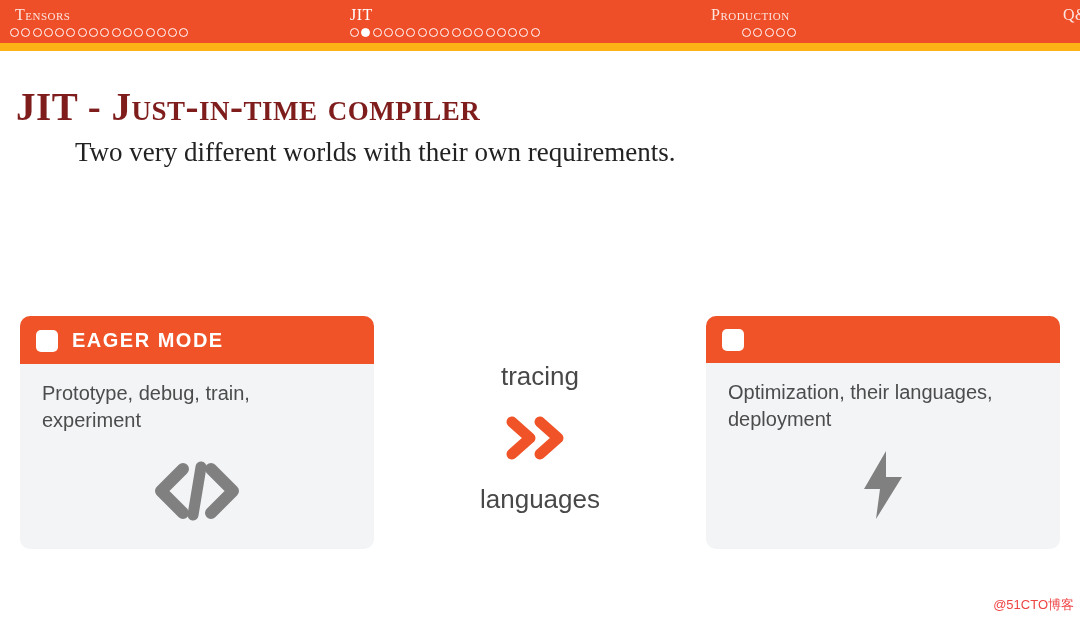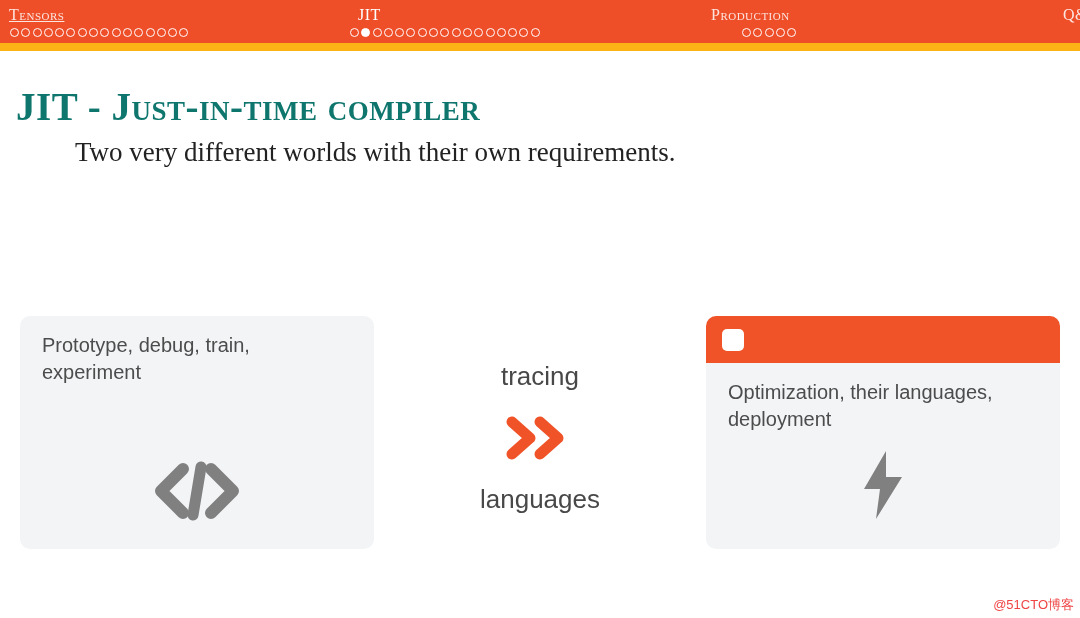--- a/index.html
+++ b/index.html
@@ -50,21 +50,21 @@
     width:9px;height:9px;border:1px solid #ffffff;border-radius:50%;
     margin-right:2.3px;
   }
   .dot.filled{background:#ffffff;}
   .gold-bar{height:8px;background:var(--gold);}
 
   
   .title{
     font-family:"Georgia","Times New Roman",serif;
     font-size:39px;
-    color:#0f766e;
+    color:#7f1d1d;
     margin:33px 0 8px 16px;
     letter-spacing:0.5px;
   }
   .title .sc{font-variant:small-caps;}
   .subtitle{
     font-family:"Georgia","Times New Roman",serif;
     font-size:27px;
     color:#222;
     margin:0 0 8px 75px;
   }
@@ -133,40 +133,40 @@
     color:#ef4444;font-size:13px;
   }
 
   
   svg{display:block;margin:0 auto;}
 </style>
 </head>
 <body>
 
 <div class="nav" id="nav">
-    <div class="nav-item dim" style="left: 9px; text-decoration: underline;">Tensors</div>
+    <div class="nav-item dim" style="left: 15px;">Tensors</div>
     <div class="dots" style="left: 10px;">
       <span class="dot"></span>
       <span class="dot"></span>
       <span class="dot"></span>
       <span class="dot"></span>
       <span class="dot"></span>
       <span class="dot"></span>
       <span class="dot"></span>
       <span class="dot"></span>
       <span class="dot"></span>
       <span class="dot"></span>
       <span class="dot"></span>
       <span class="dot"></span>
       <span class="dot"></span>
       <span class="dot"></span>
       <span class="dot"></span>
       <span class="dot"></span>
     </div>
-    <div class="nav-item active" style="left: 358px;">JIT</div>
+    <div class="nav-item active" style="left: 350px;">JIT</div>
     <div class="dots" style="left: 350px;">
       <span class="dot"></span>
       <span class="dot filled"></span>
       <span class="dot"></span>
       <span class="dot"></span>
       <span class="dot"></span>
       <span class="dot"></span>
       <span class="dot"></span>
       <span class="dot"></span>
       <span class="dot"></span>
@@ -192,20 +192,24 @@
 <div class="gold-bar"></div>
 
 <h1 class="title">
   <span>JIT - </span><span class="sc">Just-in-time compiler</span>
 </h1>
 <div class="subtitle">Two very different worlds with their own requirements.</div>
 
 <div class="stage">
 
   <div class="card">
+    <div class="card-head">
+      <span class="chk"></span>
+      <span>EAGER MODE</span>
+    </div>
     <div class="card-body">Prototype, debug, train, experiment</div>
     <div class="card-icon">
       <svg width="96" height="60" viewBox="0 0 96 60">
         <g fill="none" stroke="#808080" stroke-width="12" stroke-linecap="round" stroke-linejoin="round">
           <polyline points="34,8 12,30 34,52"></polyline>
           <polyline points="62,8 84,30 62,52"></polyline>
         </g>
         <line x1="52" y1="6" x2="44" y2="54" stroke="#808080" stroke-width="11" stroke-linecap="round"></line>
       </svg>
     </div>

